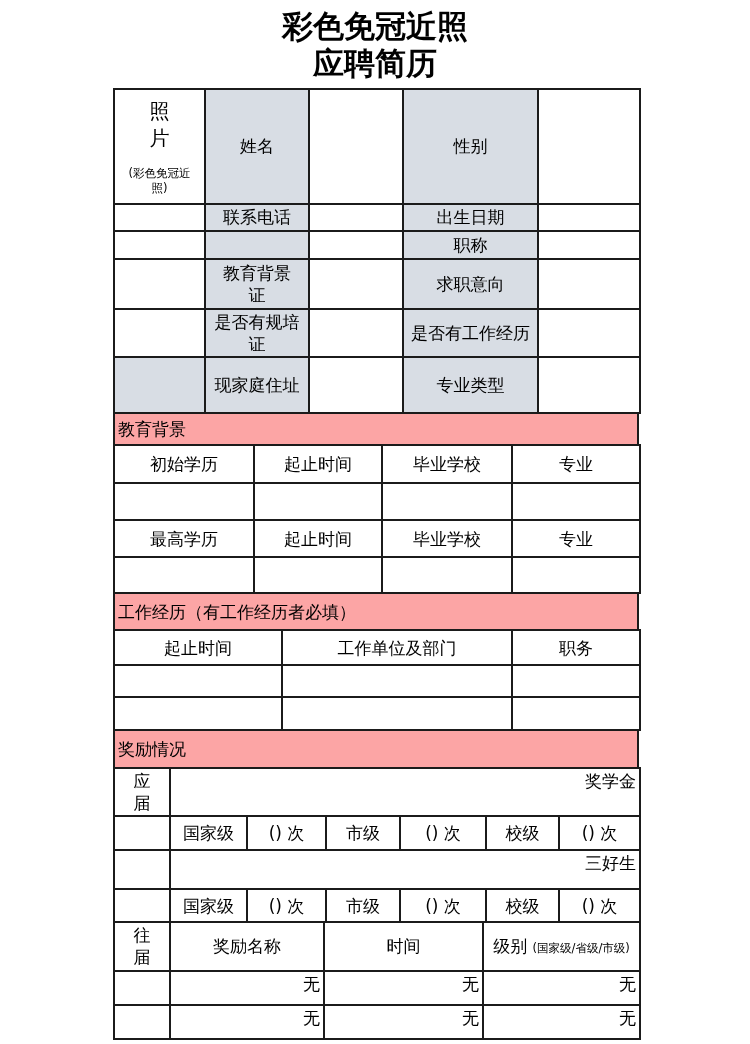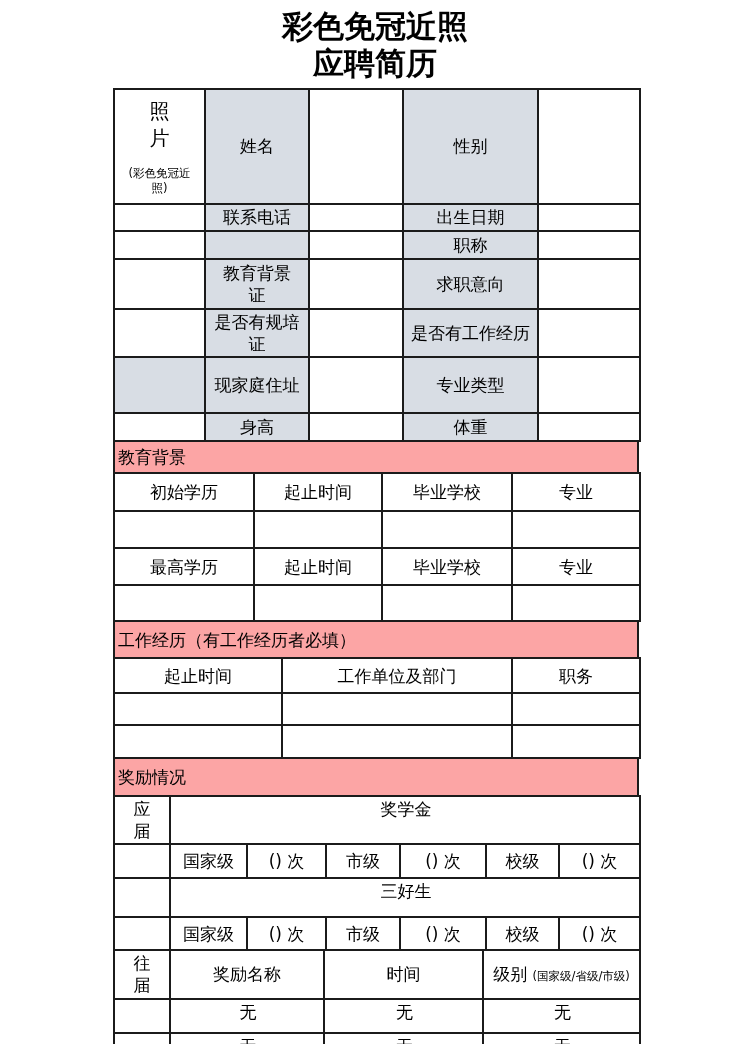--- a/index.html
+++ b/index.html
@@ -34,21 +34,21 @@
     font-size:17px;
     line-height:1.3;
     text-align:center;
     vertical-align:middle;
     padding:1px 3px;
     overflow:hidden;
     word-break:break-all;
   }
   .shade { background:#d8dde4; }
   .pre { white-space:pre-line; }
-  .left { text-align:center; padding-left:5px; }
+  .left { text-align:right; padding-left:5px; }
   .top { vertical-align:top; }
   .sect {
     text-align:left;
     background:#fca5a5;
     vertical-align:middle;
   }
   .photo-cell { vertical-align:middle; }
   .photo-wrap {
     display:flex; flex-direction:column;
     align-items:center; justify-content:center;
@@ -120,27 +120,20 @@
       <td class="shade">是否有工作经历</td>
       <td></td>
     </tr>
     <tr style="height:56px">
       <td class="shade"></td>
       <td class="shade">现家庭住址</td>
       <td></td>
       <td class="shade">专业类型</td>
       <td></td>
     </tr>
-    <tr style="height:28px">
-      <td></td>
-      <td class="shade">身高</td>
-      <td></td>
-      <td class="shade">体重</td>
-      <td></td>
-    </tr>
   </tbody>
     </table>
 
   <table class="t">
     <tbody>
         <tr style="height:32px">
       <td class="sect">教育背景</td>
     </tr>
   </tbody>
     </table>

